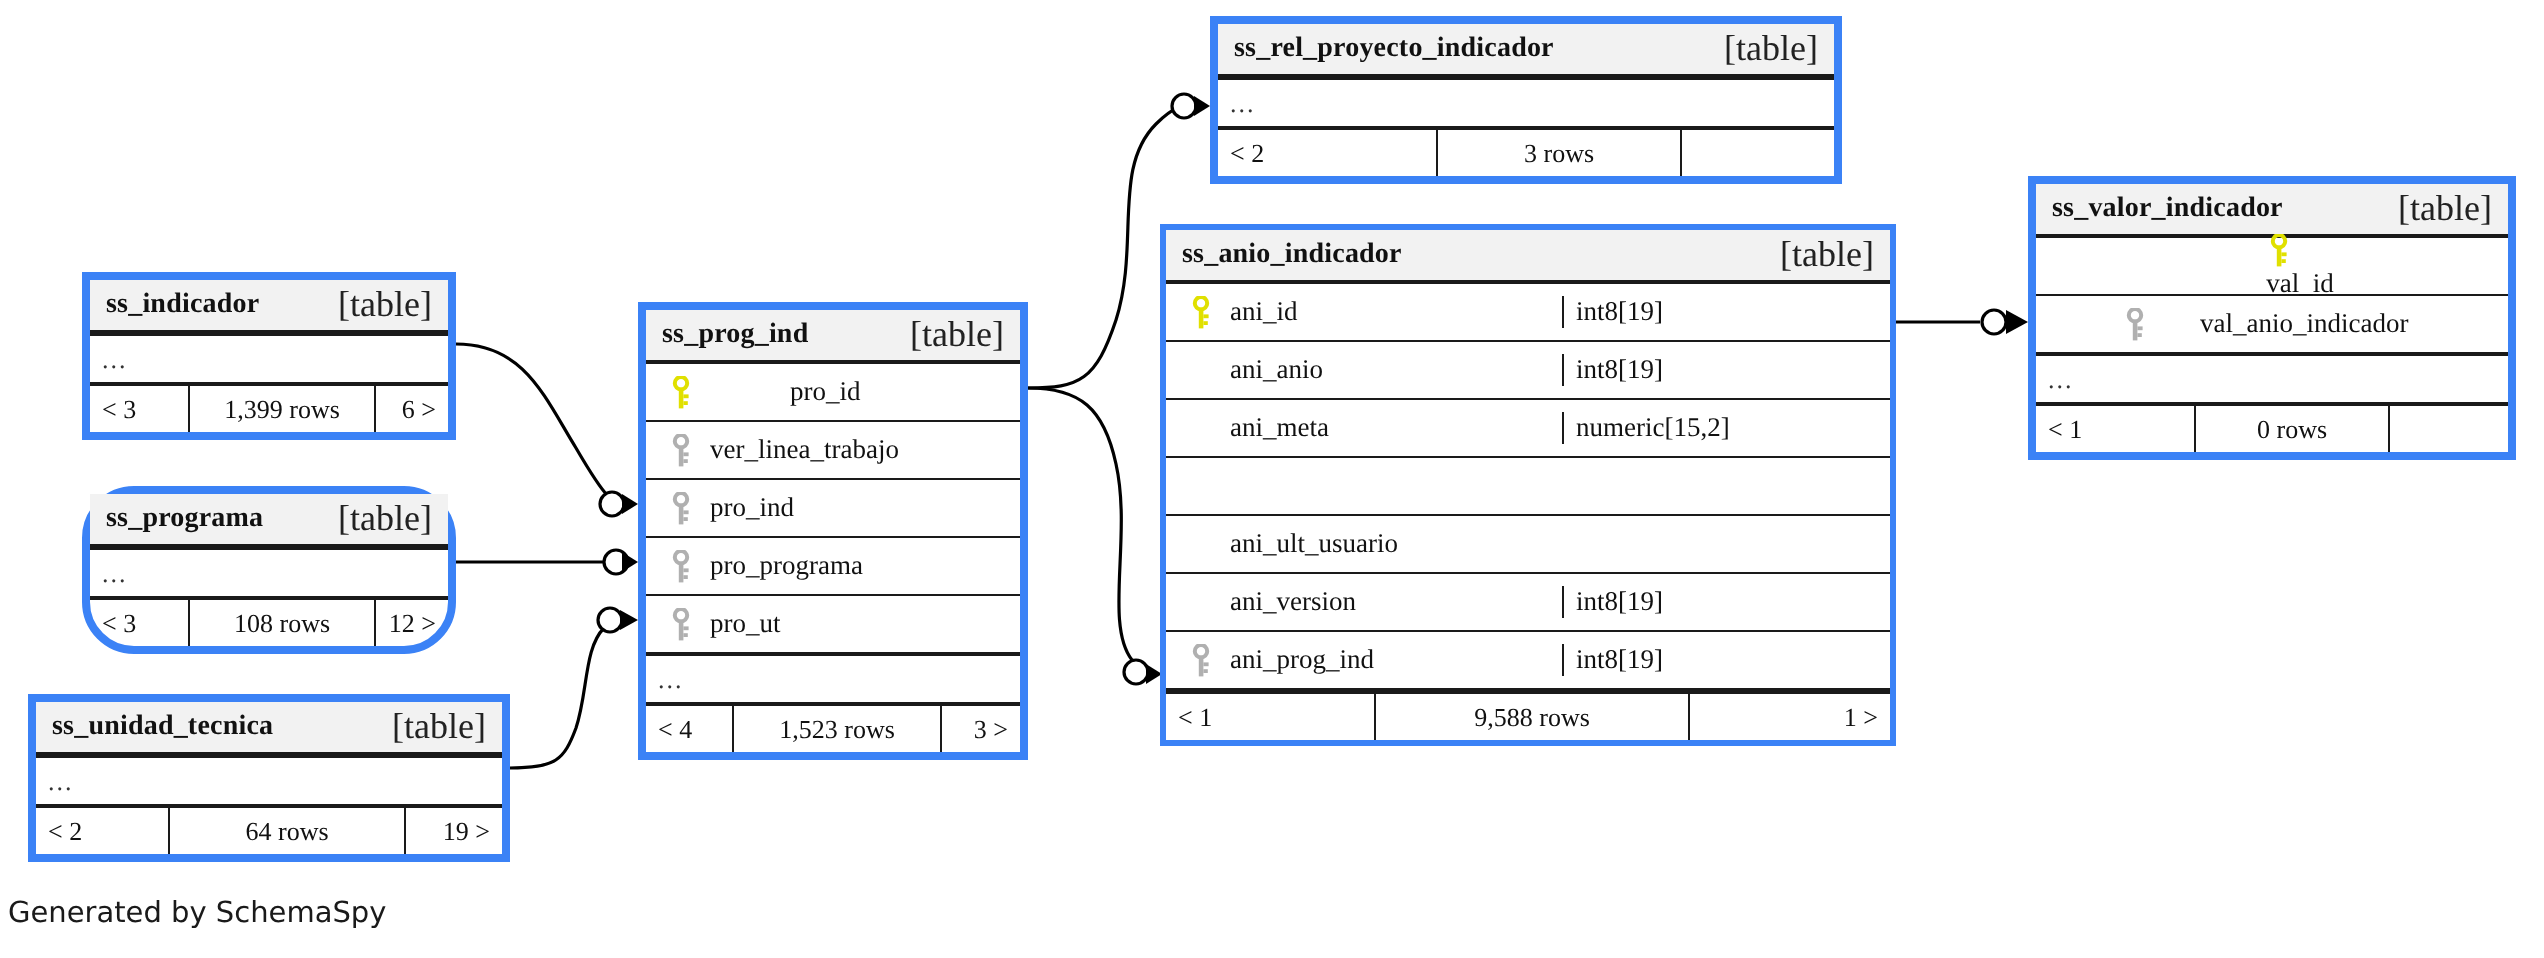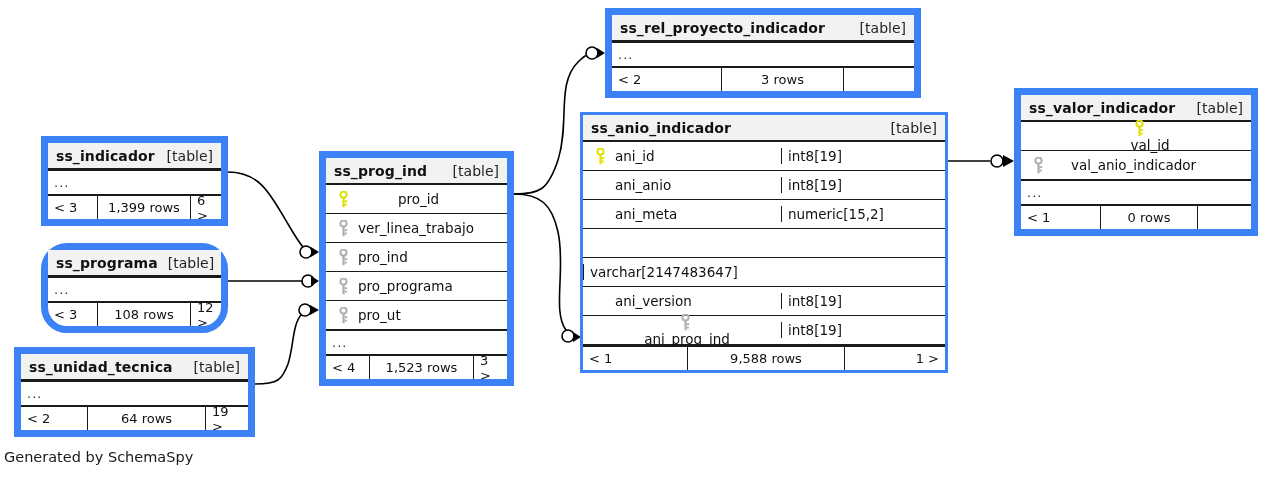--- a/index.html
+++ b/index.html
@@ -10,38 +10,39 @@
     overflow:hidden;
     position:relative;
   }
   #canvas{position:absolute;left:0;top:0;width:1272px;height:479px;}
 
   svg.edges{position:absolute;left:0;top:0;width:1272px;height:479px;pointer-events:none;}
 
   .table{
     position:absolute;
     background:#ffffff;
-    border:7px solid #3b82f6;
+    border:4px solid #3b82f6;
     box-sizing:border-box;
     font-size:13.5px;
     color:#111111;
+    font-family:Liberation Serif, serif;
   }
   .table.focus{border-width:3px;}
 
   .thead{
     background:#f2f2f2;
     border-bottom:2px solid #1a1a1a;
     display:flex;align-items:center;
     padding:0 8px;
     height:27px;
     box-sizing:border-box;
     white-space:nowrap;
   }
   .tname{font-weight:bold;font-size:14px;letter-spacing:0.1px;}
-  .ttag{margin-left:auto;font-size:14px;color:#222;padding-left:10px;}
+  .ttag{margin-left:auto;font-size:18px;color:#222;padding-left:10px;}
 
   .row{
     display:flex;align-items:center;
     height:29px;
     border-bottom:1px solid #1a1a1a;
     box-sizing:border-box;
     white-space:nowrap;
   }
   .row:last-child{border-bottom:none;}
 
@@ -312,33 +313,36 @@
         <span class="keyslot"></span>
         <span class="lbl">ani_meta</span>
       </div>
       <div class="coltype">numeric[15,2]</div>
     </div>
 
     <div class="row">
     </div>
 
     <div class="row">
-      <div class="coltype">varchar[2147483647]</div>
+      <div class="colname" style="width:198px;">
+        <span class="keyslot"></span>
+        <span class="lbl">ani_ult_usuario</span>
+      </div>
     </div>
 
     <div class="row">
       <div class="colname" style="width:198px;">
         <span class="keyslot"></span>
         <span class="lbl">ani_version</span>
       </div>
       <div class="coltype">int8[19]</div>
     </div>
 
     <div class="row">
-      <div class="colname" style="width:198px;flex-direction:column;">
+      <div class="colname" style="width:198px;">
         <span class="keyslot">
           <svg width="11" height="17" viewBox="0 0 11 17">
               <circle cx="5.5" cy="3.6" r="3.1" fill="none" stroke="#b0b0b0" stroke-width="2"></circle>
               <rect x="4.4" y="5.8" width="2.3" height="10.4" fill="#b0b0b0"></rect>
               <rect x="6.7" y="9.2" width="2.6" height="1.9" fill="#b0b0b0"></rect>
               <rect x="6.7" y="12.6" width="2.2" height="1.9" fill="#b0b0b0"></rect>
             </svg>
         </span>
         <span class="lbl">ani_prog_ind</span>
       </div>
@@ -366,21 +370,21 @@
               <rect x="4.4" y="5.8" width="2.3" height="10.4" fill="#e0e000"></rect>
               <rect x="6.7" y="9.2" width="2.6" height="1.9" fill="#e0e000"></rect>
               <rect x="6.7" y="12.6" width="2.2" height="1.9" fill="#e0e000"></rect>
             </svg>
         </span>
         <span class="lbl" style="padding-left:22px;">val_id</span>
       </div>
     </div>
 
     <div class="row">
-      <div class="colname" style="width:244px;">
+      <div class="colname" style="width:244px;margin-left:32px;">
         <span class="keyslot">
           <svg width="11" height="17" viewBox="0 0 11 17">
               <circle cx="5.5" cy="3.6" r="3.1" fill="none" stroke="#b0b0b0" stroke-width="2"></circle>
               <rect x="4.4" y="5.8" width="2.3" height="10.4" fill="#b0b0b0"></rect>
               <rect x="6.7" y="9.2" width="2.6" height="1.9" fill="#b0b0b0"></rect>
               <rect x="6.7" y="12.6" width="2.2" height="1.9" fill="#b0b0b0"></rect>
             </svg>
         </span>
         <span class="lbl" style="padding-left:22px;">val_anio_indicador</span>
       </div>

